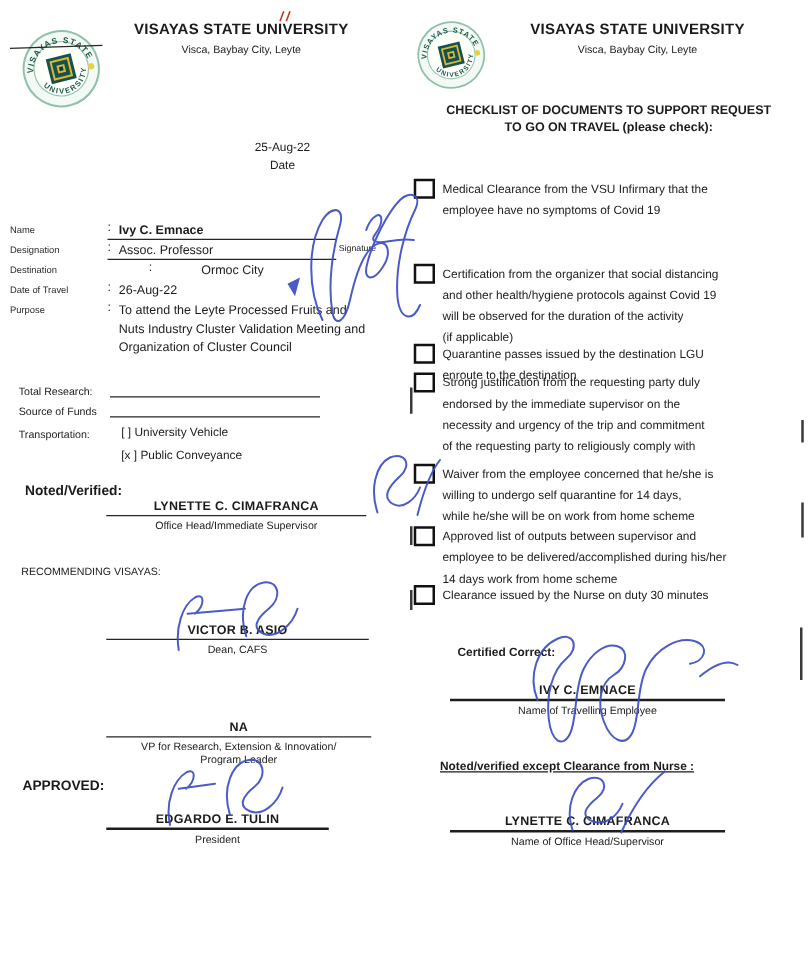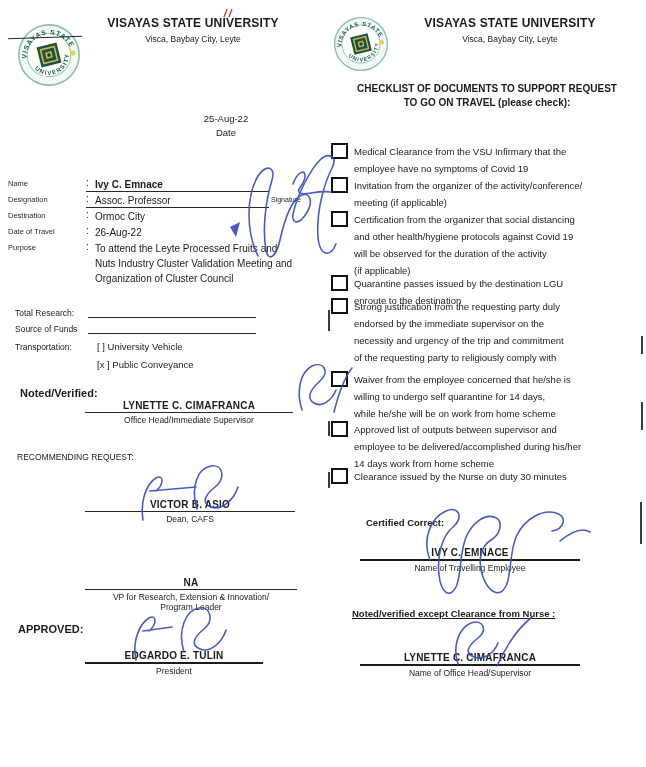--- a/index.html
+++ b/index.html
@@ -69,21 +69,21 @@
   <div class="abs hline" style="left:86px;top:191px;width:183px;"></div>
 
   <div class="abs frow" style="left:8px;top:193px;">
     <div class="flabel">Designation</div>
     <div class="fsep">:</div>
     <div class="fval">Assoc. Professor</div>
   </div>
   <div class="abs hline" style="left:86px;top:207px;width:183px;"></div>
   <div class="abs" style="left:271px;top:196px;font-size:7px;">Signature</div>
 
-  <div class="abs frow" style="left:8px;top:209px;">
+  <div class="abs frow" style="left:8px;top:209px;gap:33px;">
     <div class="flabel">Destination</div>
     <div class="fsep">:</div>
     <div class="fval">Ormoc City</div>
   </div>
 
   <div class="abs frow" style="left:8px;top:225px;">
     <div class="flabel">Date of Travel</div>
     <div class="fsep">:</div>
     <div class="fval">26-Aug-22</div>
   </div>
@@ -104,21 +104,21 @@
   <div class="abs u95" style="left:97px;top:341px;">[ ] University Vehicle</div>
   <div class="abs u95" style="left:97px;top:359px;">[x ] Public Conveyance</div>
 
   <div class="abs b" style="left:20px;top:387px;font-size:11px;">Noted/Verified:</div>
   <div class="abs sigblock" style="left:85px;top:400px;width:208px;">
     <div class="nm">LYNETTE C. CIMAFRANCA</div>
     <div class="hline" style="margin-top:1px;"></div>
     <div class="tt">Office Head/Immediate Supervisor</div>
   </div>
 
-  <div class="abs u85" style="left:17px;top:452px;">RECOMMENDING REQUEST:</div>
+  <div class="abs u85" style="left:17px;top:452px;">RECOMMENDING VISAYAS:</div>
 
   <div class="abs sigblock" style="left:85px;top:499px;width:210px;">
     <div class="nm">VICTOR B. ASIO</div>
     <div class="hline" style="margin-top:1px;"></div>
     <div class="tt">Dean, CAFS</div>
   </div>
 
   <div class="abs sigblock" style="left:85px;top:577px;width:212px;">
     <div class="nm">NA</div>
     <div class="hline" style="margin-top:1px;"></div>
@@ -157,25 +157,20 @@
   </div>
 
   <div class="abs c b pre" style="left:336px;top:82px;width:302px;font-size:10px;line-height:14px;">CHECKLIST OF DOCUMENTS TO SUPPORT REQUEST
 TO GO ON TRAVEL (please check):</div>
 
   <div class="citem" style="top:143px;">
     <div class="cbox"></div>
     <div class="ctext">Medical Clearance from the VSU Infirmary that the
 employee have no symptoms of Covid 19</div>
   </div>
-  <div class="citem" style="top:177px;">
-    <div class="cbox"></div>
-    <div class="ctext">Invitation from the organizer of the activity/conference/
-meeting (if applicable)</div>
-  </div>
   <div class="citem" style="top:211px;">
     <div class="cbox"></div>
     <div class="ctext">Certification from the organizer that social distancing
 and other health/hygiene protocols against Covid 19
 will be observed for the duration of the activity
 (if applicable)</div>
   </div>
   <div class="citem" style="top:275px;">
     <div class="cbox"></div>
     <div class="ctext">Quarantine passes issued by the destination LGU

